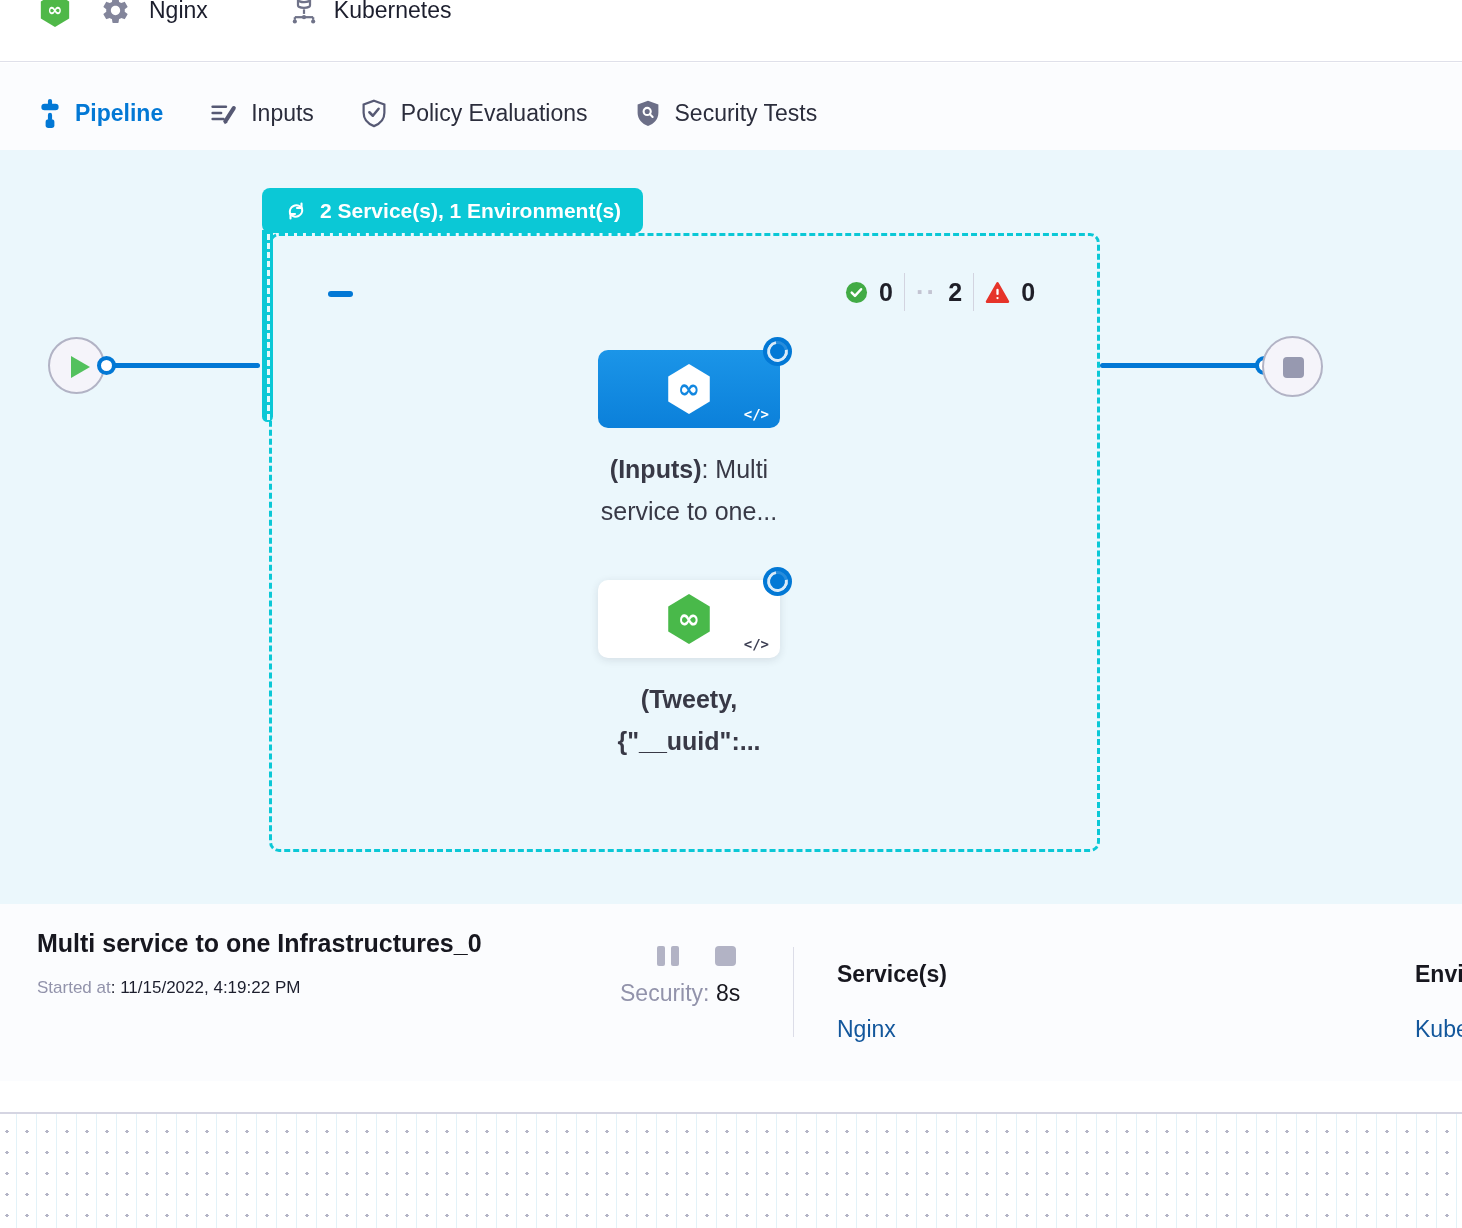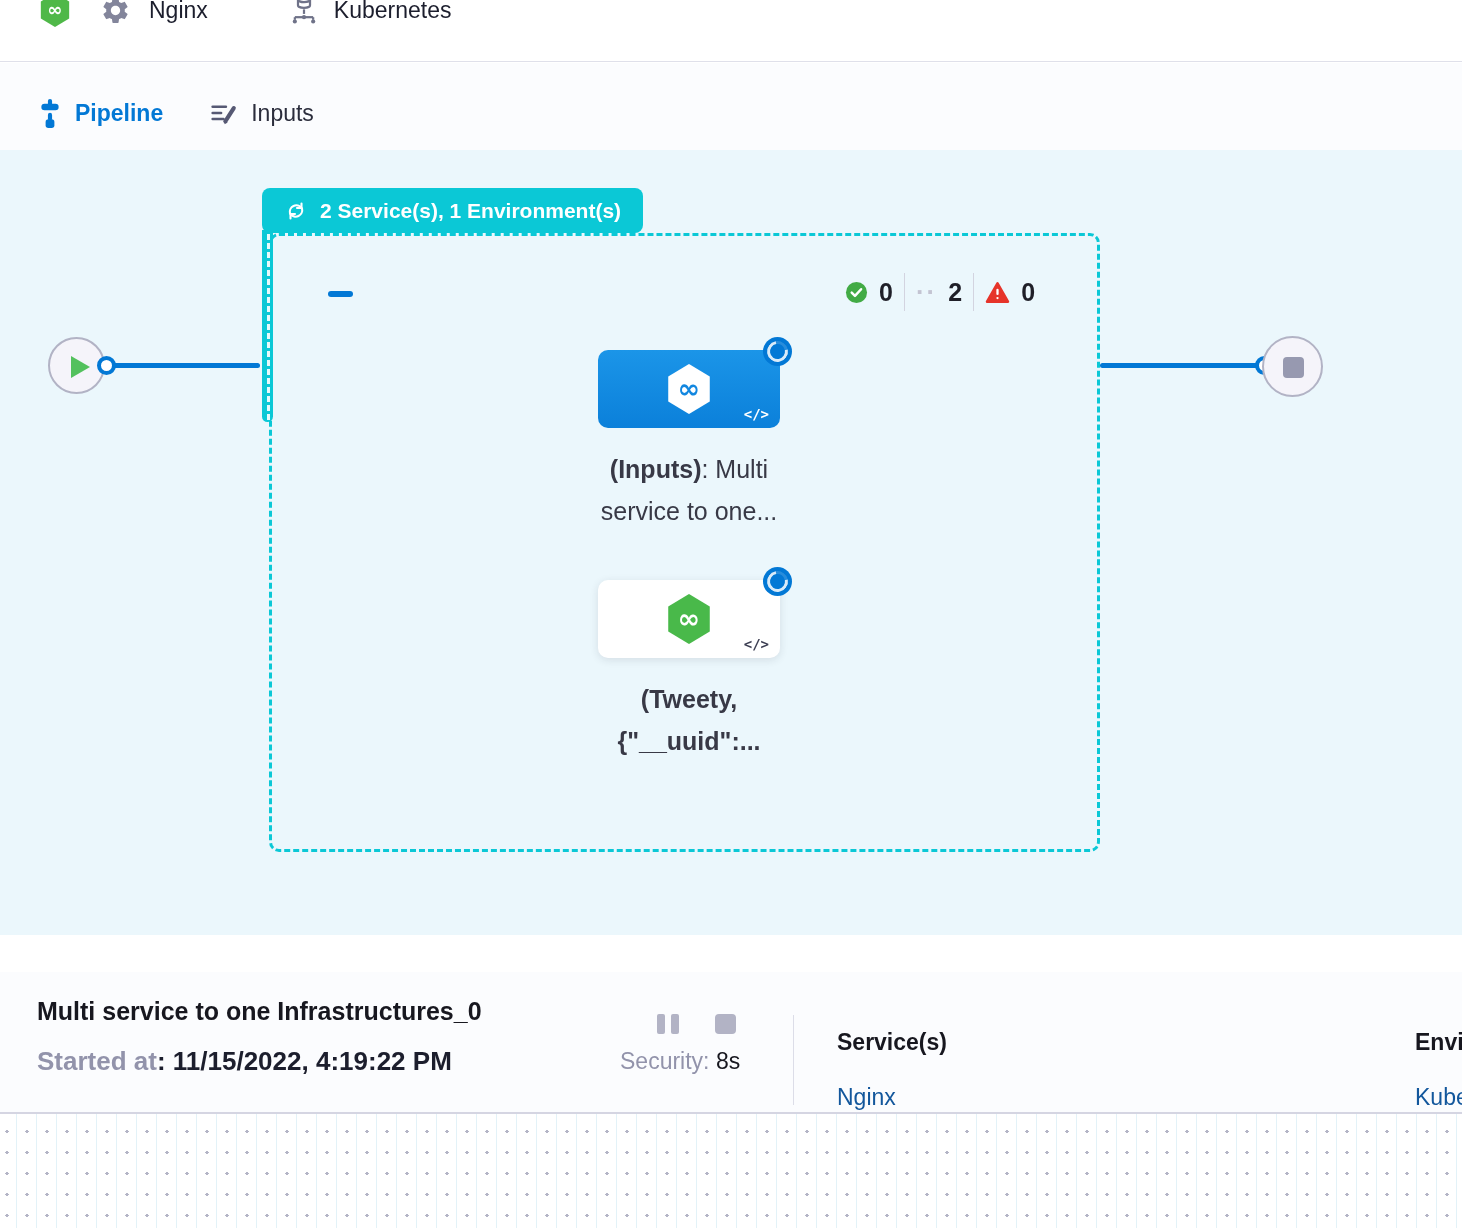--- a/index.html
+++ b/index.html
@@ -82,23 +82,23 @@
              background:#9799b0; border-radius:4px; }
   .connector { position:absolute; width:19px; height:19px; border-radius:50%;
                background:#fff; border:4px solid #0278d5; }
   .conn-start { left:97px; top:206px; }
   .conn-end { left:1255px; top:206px; }
   .flow-line { position:absolute; height:5px; background:#0278d5; border-radius:3px; top:213px; }
   .line-left { left:112px; width:148px; }
   .line-right { left:1100px; width:158px; }
 
   
-  .footer { position:absolute; top:972px; left:0; width:100%; height:177px; background:#fbfcfe; }
+  .footer { position:absolute; top:904px; left:0; width:100%; height:177px; background:#fbfcfe; }
   .exec-title { position:absolute; left:37px; top:25px; font-size:25px; font-weight:700; color:#17171f; }
-  .started-row { position:absolute; left:37px; top:74px; font-size:26px; color:#1c1e2d;font-weight:bold; }
+  .started-row { position:absolute; left:37px; top:74px; font-size:17px; color:#1c1e2d; }
   .muted { color:#9293ab; }
   .pause-icon { position:absolute; left:657px; top:42px; width:22px; height:20px; display:flex;
                 justify-content:space-between; cursor:pointer; }
   .pause-icon span { width:8px; height:20px; background:#b2b3c5; border-radius:2px; }
   .stop-icon { position:absolute; left:715px; top:42px; width:21px; height:20px;
                background:#b2b3c5; border-radius:4px; cursor:pointer; }
   .duration-row { position:absolute; left:620px; top:76px; font-size:23px; color:#17171f; }
   .footer-sep { position:absolute; left:793px; top:43px; width:1px; height:90px; background:#dcdde8; }
   .kv { position:absolute; top:57px; width:300px; }
   .kv-services { left:837px; }
@@ -171,20 +171,39 @@
         <svg width="29" height="29" viewBox="0 0 24 24" stroke="#565974" stroke-width="2.1" stroke-linecap="round" fill="none">
           <line x1="3" y1="6.5" x2="14" y2="6.5"></line>
           <line x1="3" y1="11.5" x2="10" y2="11.5"></line>
           <line x1="3" y1="16.5" x2="12" y2="16.5"></line>
           <path d="M13.5 18.5 L20.5 7.5" stroke-width="3.4"></path>
           <path d="M12.6 20.9 l1-2.6 1.8 1.1 z" fill="#565974" stroke="none"></path>
         </svg>
       </span>
       <span class="tab-label">Inputs</span>
     </div>
+    <div class="tab">
+      <span class="crumb-icon">
+        <svg width="28" height="30" viewBox="0 0 24 26" fill="none" stroke="#565974" stroke-width="1.9">
+          <path d="M12 1.5 21 4.8 v7.2 c0 5.6-3.8 9.6-9 11.5 -5.2-1.9-9-5.9-9-11.5 V4.8 Z"></path>
+          <path d="M8 11.5 l3 3 5-6" stroke-width="2.2" stroke-linecap="round" stroke-linejoin="round"></path>
+        </svg>
+      </span>
+      <span class="tab-label">Policy Evaluations</span>
+    </div>
+    <div class="tab">
+      <span class="crumb-icon">
+        <svg width="28" height="30" viewBox="0 0 24 26">
+          <path d="M12 1.5 21 4.8 v7.2 c0 5.6-3.8 9.6-9 11.5 -5.2-1.9-9-5.9-9-11.5 V4.8 Z" fill="#6b6e87"></path>
+          <circle cx="11.3" cy="10.8" r="3.1" fill="none" stroke="#fff" stroke-width="1.8"></circle>
+          <line x1="13.6" y1="13.1" x2="16" y2="15.6" stroke="#fff" stroke-width="1.8" stroke-linecap="round"></line>
+        </svg>
+      </span>
+      <span class="tab-label">Security Tests</span>
+    </div>
   </div>
 
   <div class="canvas">
 
     <div class="stage-dashed-box"></div>
     <div class="group-left-bar"></div>
     <div class="group-left-dash"></div>
 
     <div class="group-badge">
       <span class="crumb-icon">

